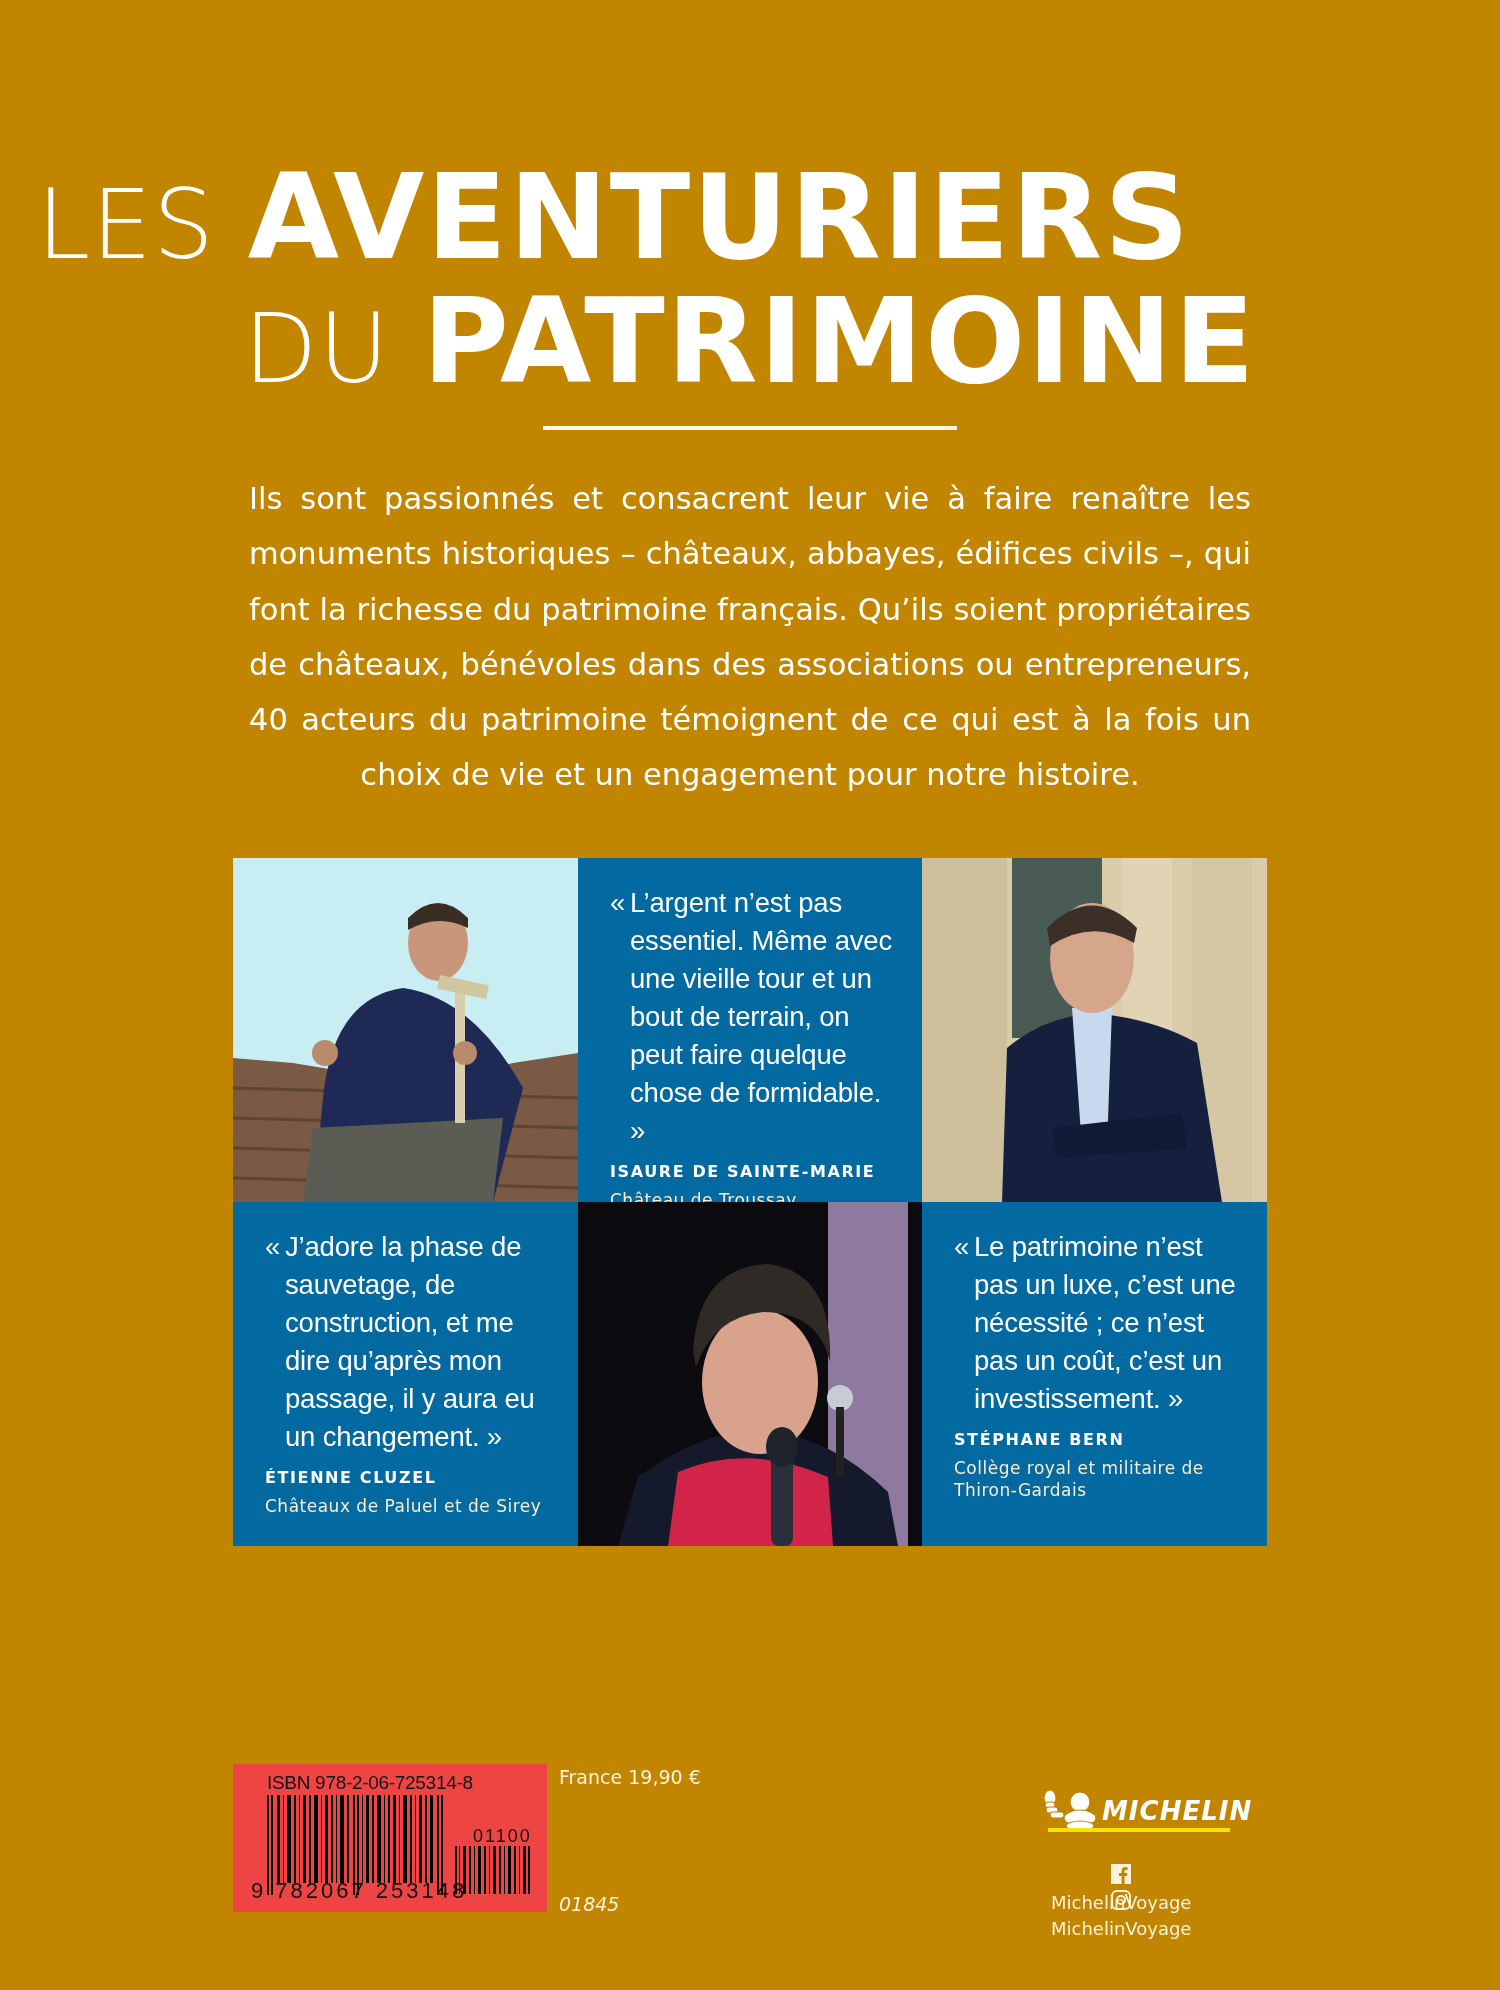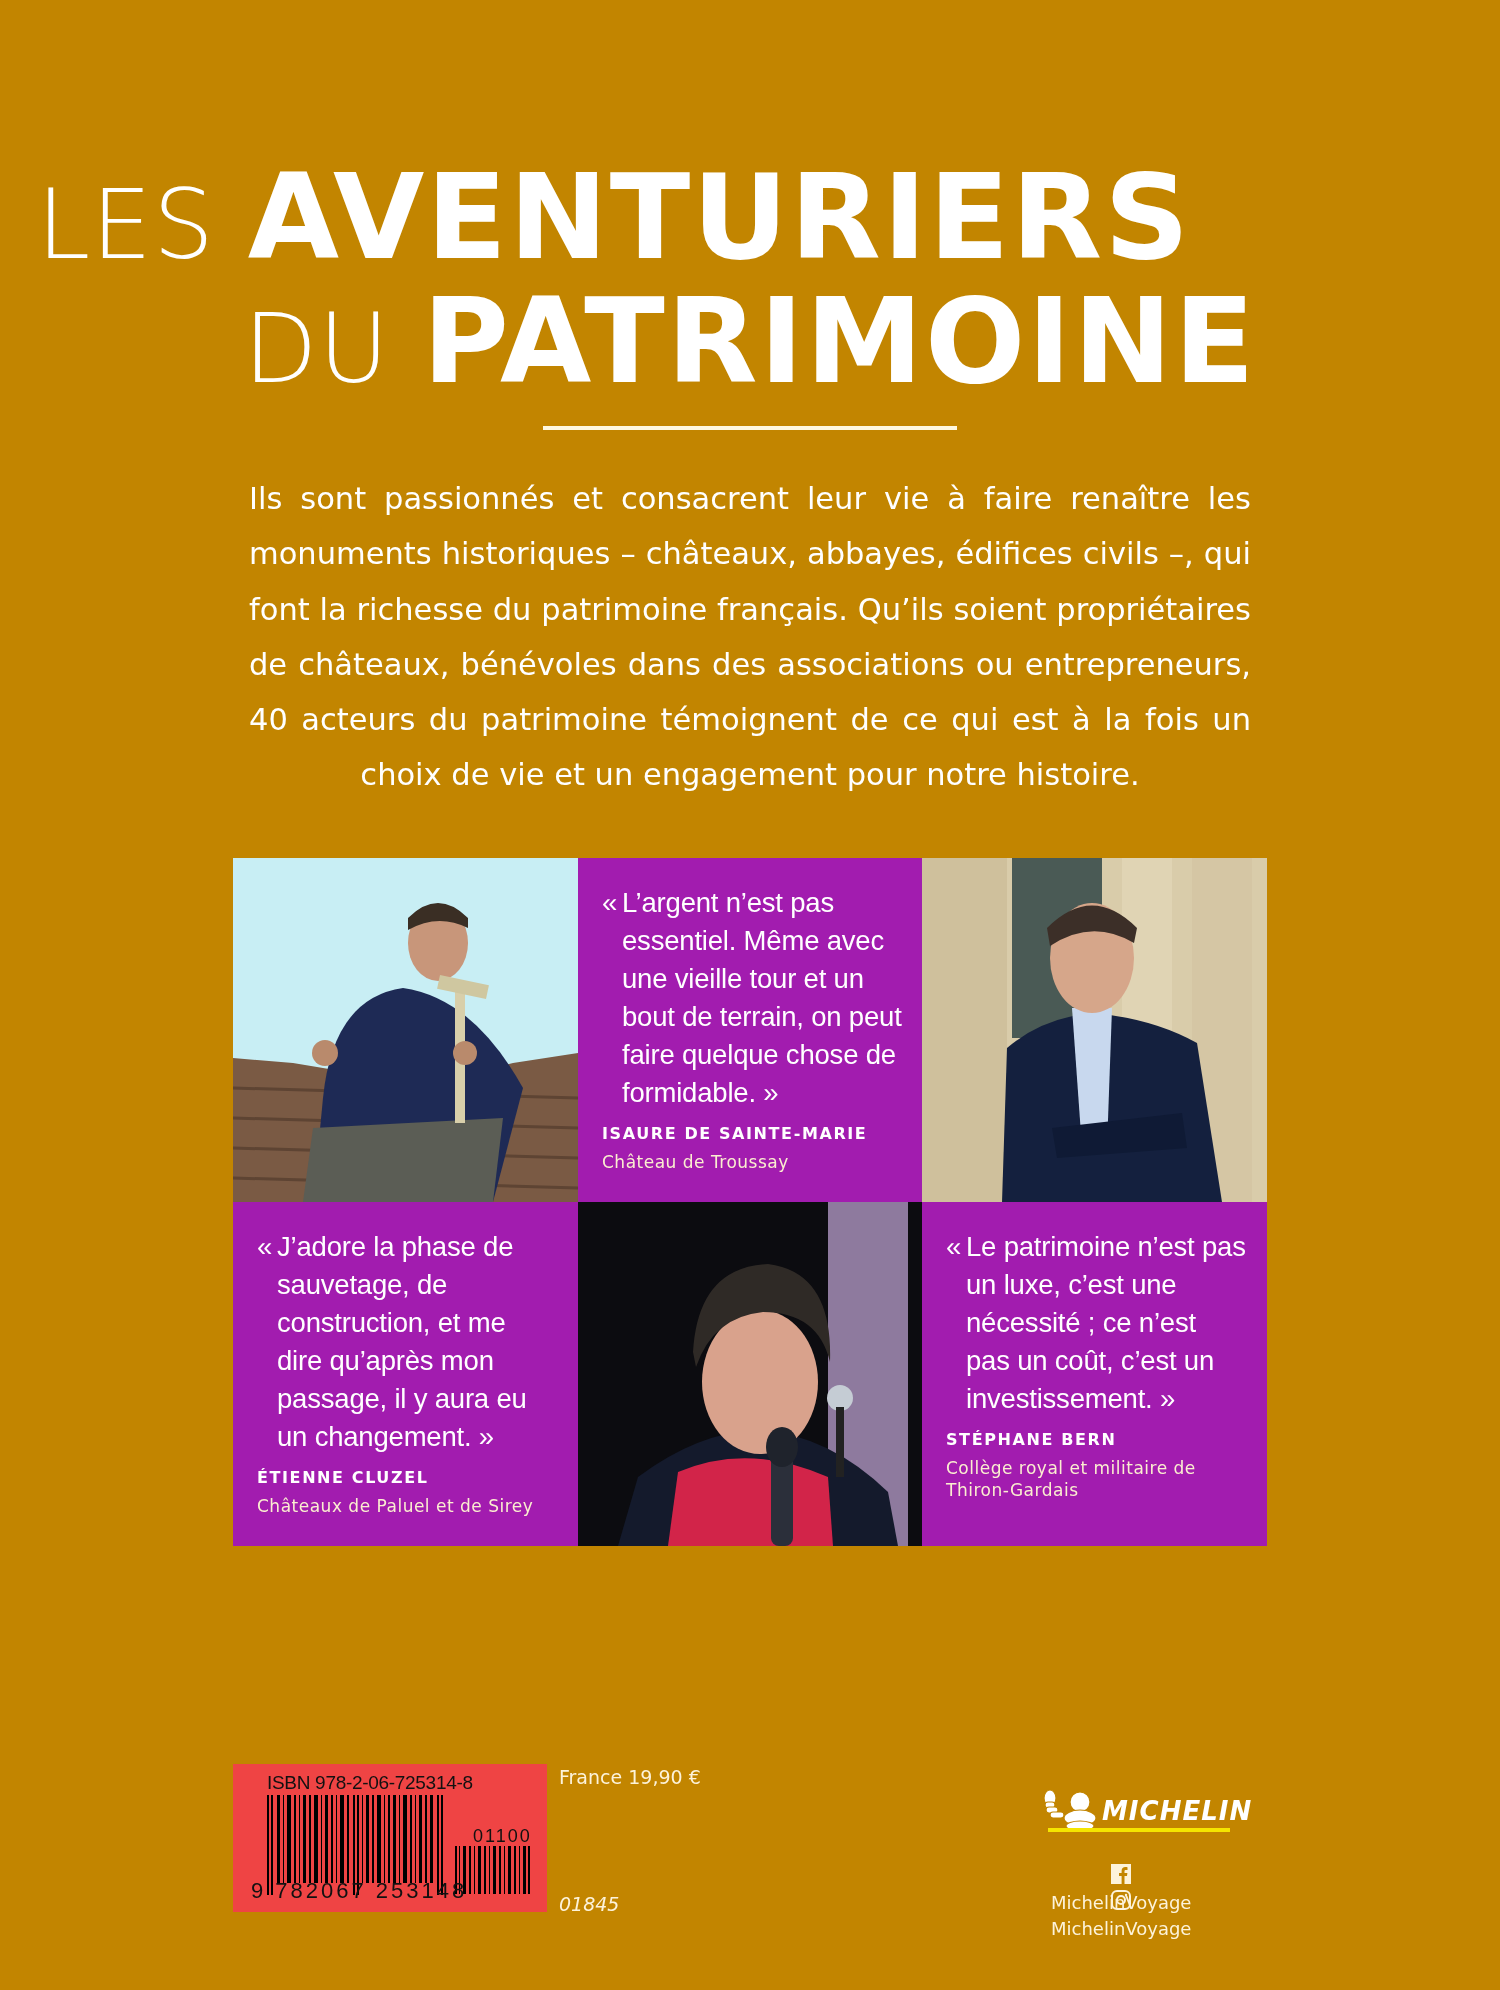--- a/index.html
+++ b/index.html
@@ -17,21 +17,21 @@
     position:absolute; left:233px; width:1034px; top:455px;
     font-family:"DejaVu Sans", sans-serif; font-size:30.5px; line-height:55.3px;
     text-align:justify; text-align-last:center; font-weight:500;
   }
   .intro p { margin:16px; }
   .grid {
     position:absolute; left:233px; top:858px; width:1034px; height:688px;
     display:grid; grid-template-columns:345px 344px 345px; grid-template-rows:344px 344px;
   }
   .cell { position:relative; overflow:hidden; }
-  .quote-cell { background:#a21caf; box-sizing:border-box; padding:26px 20px 0 24px; }
+  .quote-cell { background:#0369a1; box-sizing:border-box; padding:26px 20px 0 32px; }
   .quote-text {
     font-family:"Liberation Sans", sans-serif; font-size:27.5px; line-height:38px;
     padding-left:20px; text-indent:-20px; letter-spacing:-0.2px;
   }
   .q-mark { display:inline-block; width:20px; text-indent:0; }
   .q-name { margin-top:12px; font-family:"DejaVu Sans", sans-serif; font-weight:bold; font-size:16px; letter-spacing:1.6px; }
   .q-place { margin-top:8px; font-family:"DejaVu Sans", sans-serif; font-size:17px; line-height:22px; color:#fbeed0; letter-spacing:0.5px; }
   .photo svg { display:block; width:100%; height:100%; }
   .barcode-box { position:absolute; left:233px; top:1764px; width:314px; height:148px; background:#ef4444; }
   .isbn-label { position:absolute; left:34px; top:8px; font-size:19px; color:#111; font-family:"Liberation Sans", sans-serif; letter-spacing:-0.3px; }

